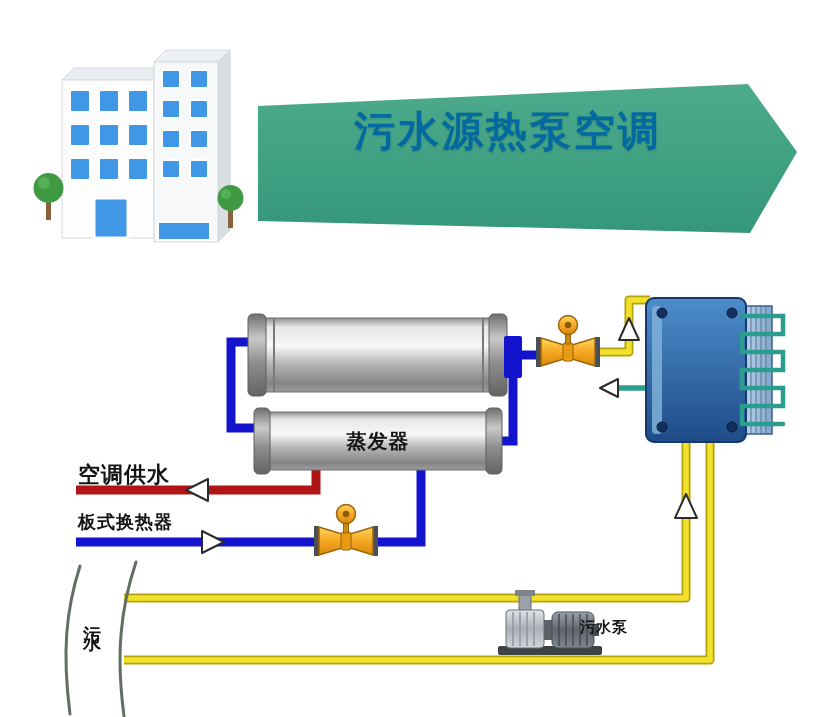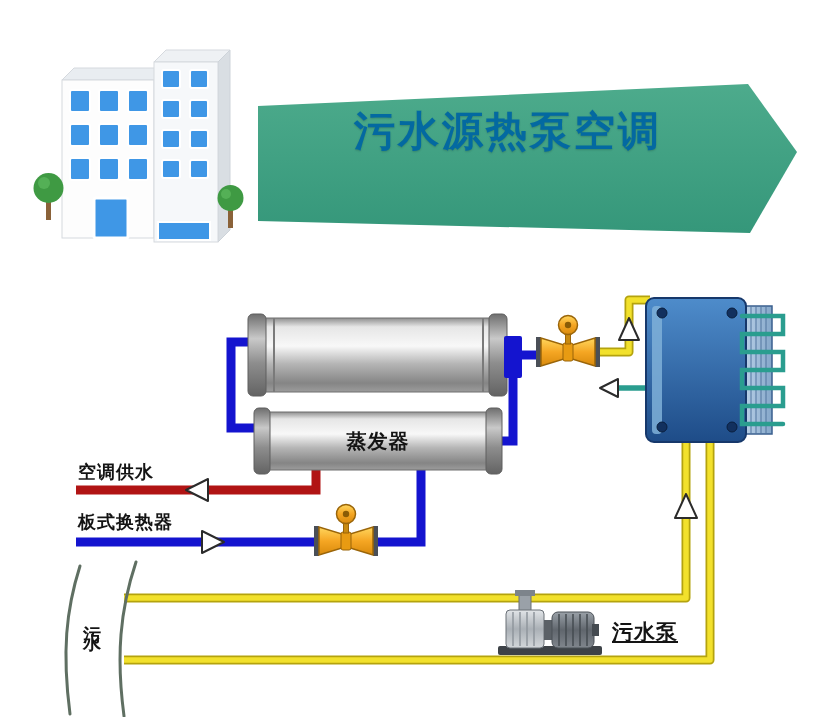--- a/index.html
+++ b/index.html
@@ -227,20 +227,20 @@
   </svg>
 
   <div class="banner-title">
     <div>污水源热泵空调</div>
   </div>
 
 
 
   <div class="lbl center" style="left:298px; top:428px; width:160px; font-size:20px;">蒸发器</div>
 
-  <div class="lbl" style="left:78px; top:460px; font-size:18px;">空调供水</div>
+  <div class="lbl" style="left:78px; top:460px; font-size:22px;">空调供水</div>
 
   <div class="lbl" style="left:78px; top:510px; font-size:18px;">板式换热器</div>
 
-  <div class="lbl" style="left:612px; top:618px; font-size:21px;text-decoration:underline;">污水泵</div>
+  <div class="lbl" style="left:580px; top:618px; font-size:15px;">污水泵</div>
 
   <div class="lbl v" style="left:80px; top:612px; height:70px; font-size:18px;">污水</div>
 </div>
 
 </body></html>

